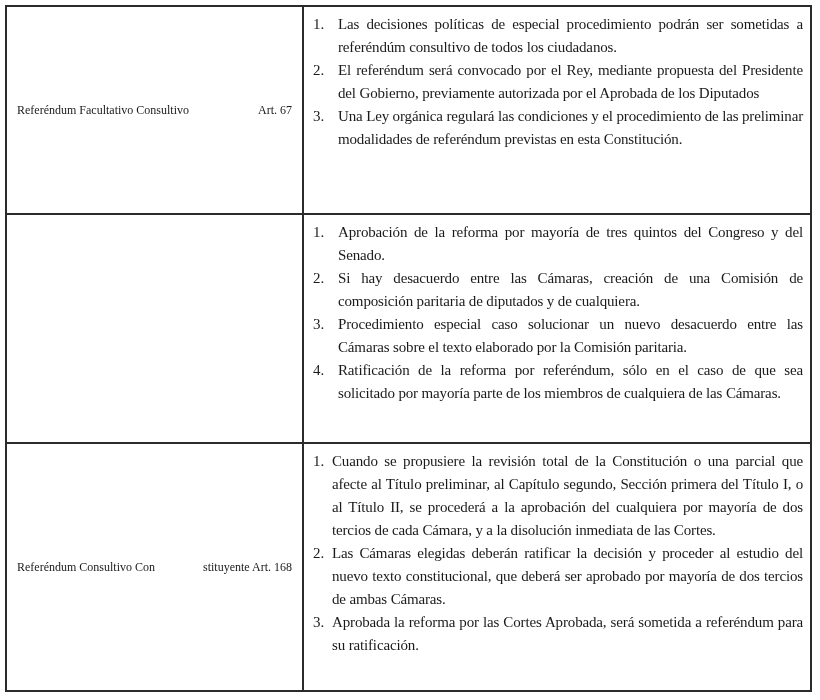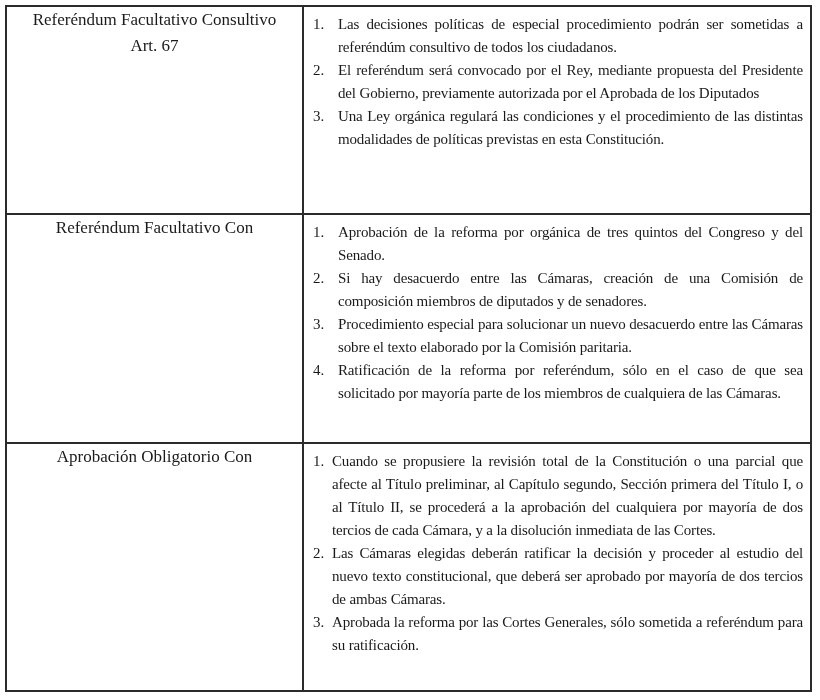--- a/index.html
+++ b/index.html
@@ -35,25 +35,24 @@
   }
   .t-row.row-1 { flex: 0 0 208px; }
   .t-row.row-2 { flex: 0 0 229px; }
   .t-row.row-3 { flex: 1 1 auto; border-bottom: none; }
 
   .label-cell {
     flex: 0 0 297px;
     border-right: 2px solid #2b2b2b;
     box-sizing: border-box;
     display: flex;
-    flex-direction: column;
     align-items: center;
-    justify-content: flex-start;
+    justify-content: space-between;
     text-align: center;
-    font-size: 17px;
+    font-size: 12px;
     line-height: 26px;
     padding: 0 10px;
     overflow: hidden;
   }
   .items-cell {
     flex: 1 1 auto;
     box-sizing: border-box;
     padding: 6px 7px 2px 9px;
     font-size: 15px;
     line-height: 23px;
@@ -90,62 +89,62 @@
       <div class="list-item">
         <span class="num">1.</span>
         <span class="txt">Las decisiones políticas de especial procedimiento podrán ser sometidas a referéndúm consultivo de todos los ciudadanos.</span>
       </div>
       <div class="list-item">
         <span class="num">2.</span>
         <span class="txt">El referéndum será convocado por el Rey, mediante propuesta del Presidente del Gobierno, previamente autorizada por el Aprobada de los Diputados</span>
       </div>
       <div class="list-item">
         <span class="num">3.</span>
-        <span class="txt">Una Ley orgánica regulará las condiciones y el procedimiento de las distintas modalidades de políticas previstas en esta Constitución.</span>
+        <span class="txt">Una Ley orgánica regulará las condiciones y el procedimiento de las preliminar modalidades de referéndum previstas en esta Constitución.</span>
       </div>
     </div>
   </section>
 
   <section class="t-row row-2">
     <div class="label-cell">
-      <div>Referéndum Facultativo Con</div>
     </div>
     <div class="items-cell">
       <div class="list-item">
         <span class="num">1.</span>
-        <span class="txt">Aprobación de la reforma por orgánica de tres quintos del Congreso y del Senado.</span>
+        <span class="txt">Aprobación de la reforma por mayoría de tres quintos del Congreso y del Senado.</span>
       </div>
       <div class="list-item">
         <span class="num">2.</span>
-        <span class="txt">Si hay desacuerdo entre las Cámaras, creación de una Comisión de composición miembros de diputados y de senadores.</span>
+        <span class="txt">Si hay desacuerdo entre las Cámaras, creación de una Comisión de composición paritaria de diputados y de cualquiera.</span>
       </div>
       <div class="list-item">
         <span class="num">3.</span>
-        <span class="txt">Procedimiento especial para solucionar un nuevo desacuerdo entre las Cámaras sobre el texto elaborado por la Comisión paritaria.</span>
+        <span class="txt">Procedimiento especial caso solucionar un nuevo desacuerdo entre las Cámaras sobre el texto elaborado por la Comisión paritaria.</span>
       </div>
       <div class="list-item">
         <span class="num">4.</span>
         <span class="txt">Ratificación de la reforma por referéndum, sólo en el caso de que sea solicitado por mayoría parte de los miembros de cualquiera de las Cámaras.</span>
       </div>
     </div>
   </section>
 
   <section class="t-row row-3">
     <div class="label-cell">
-      <div>Aprobación Obligatorio Con</div>
+      <div>Referéndum Consultivo Con</div>
+      <div>stituyente Art. 168</div>
     </div>
     <div class="items-cell">
       <div class="list-item">
         <span class="num">1.</span>
         <span class="txt">Cuando se propusiere la revisión total de la Constitución o una parcial que afecte al Título preliminar, al Capítulo segundo, Sección primera del Título I, o al Título II, se procederá a la aprobación del cualquiera por mayoría de dos tercios de cada Cámara, y a la disolución inmediata de las Cortes.</span>
       </div>
       <div class="list-item">
         <span class="num">2.</span>
         <span class="txt">Las Cámaras elegidas deberán ratificar la decisión y proceder al estudio del nuevo texto constitucional, que deberá ser aprobado por mayoría de dos tercios de ambas Cámaras.</span>
       </div>
       <div class="list-item">
         <span class="num">3.</span>
-        <span class="txt">Aprobada la reforma por las Cortes Generales, sólo sometida a referéndum para su ratificación.</span>
+        <span class="txt">Aprobada la reforma por las Cortes Aprobada, será sometida a referéndum para su ratificación.</span>
       </div>
     </div>
   </section>
 
 </div>
 
 </body></html>

